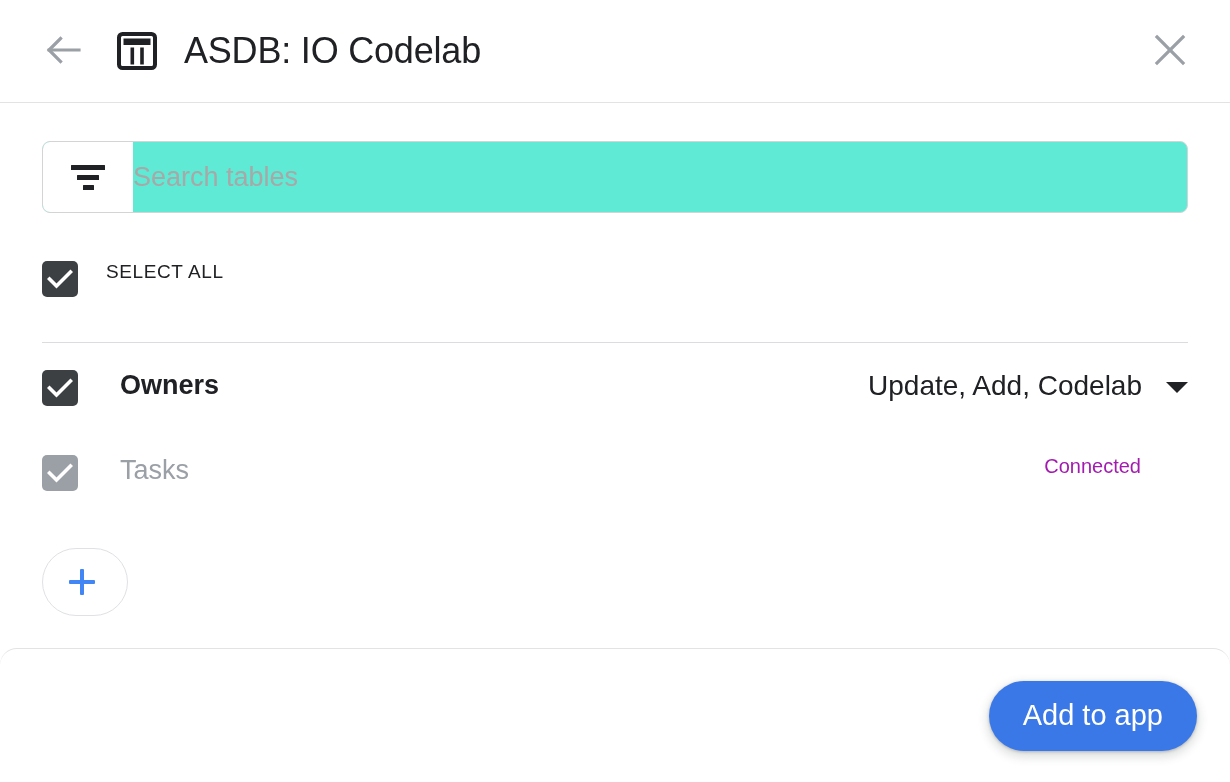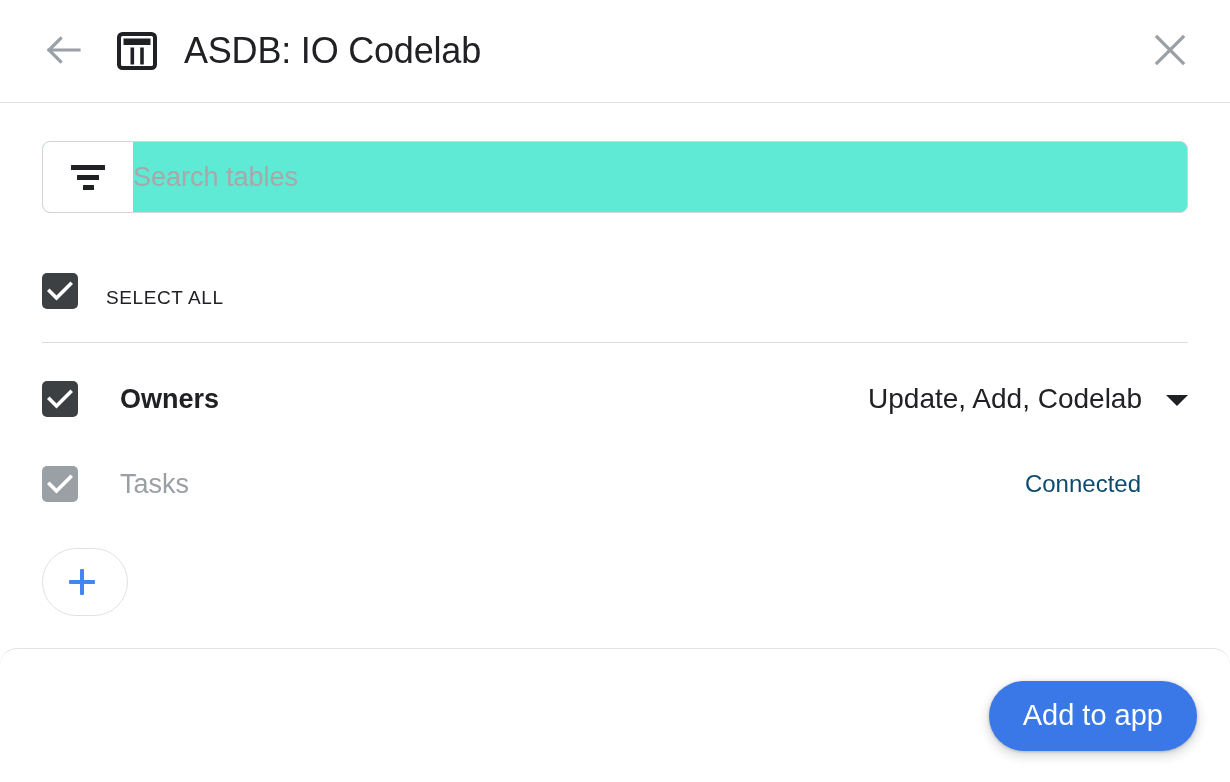--- a/index.html
+++ b/index.html
@@ -131,21 +131,21 @@
     font-family: "Liberation Sans", sans-serif;
     font-size: 27px;
     color: #202124;
     padding: 0 2px 0 0;
   }
   .search-input::placeholder { color: #a8a8a8; }
 
   
   .select-all-row {
     display: flex;
-    align-items: flex-end;
+    align-items: flex-start;
     height: 48px;
     margin-top: 48px;
     cursor: pointer;
     width: fit-content;
   }
 
   .checkbox {
     width: 36px;
     height: 36px;
     border-radius: 5px;
@@ -171,21 +171,21 @@
 
   .divider-inset {
     height: 1px;
     background: #dadce0;
     margin-top: 33px;
   }
 
   
   .table-row {
     display: flex;
-    align-items: center;
+    align-items: flex-start;
     height: 58px;
   }
   .row-owners { margin-top: 27px; }
   .row-tasks  { margin-top: 27px; }
 
   .row-name {
     margin-left: 42px;
     font-size: 27px;
     color: #202124;
     white-space: nowrap;
@@ -210,22 +210,22 @@
   .caret {
     width: 0; height: 0;
     border-left: 11px solid transparent;
     border-right: 11px solid transparent;
     border-top: 11px solid #202124;
     margin-left: 24px;
     margin-top: 3px;
   }
 
   .row-status {
-    font-size: 24px;
-    color: #0c4a6e;
+    font-size: 20px;
+    color: #a21caf;
     white-space: nowrap;
     padding-right: 47px;
   }
 
   
   .create-btn {
     margin-top: 35px;
     height: 68px;
     padding: 0 32px 0 26px;
     display: inline-flex;

